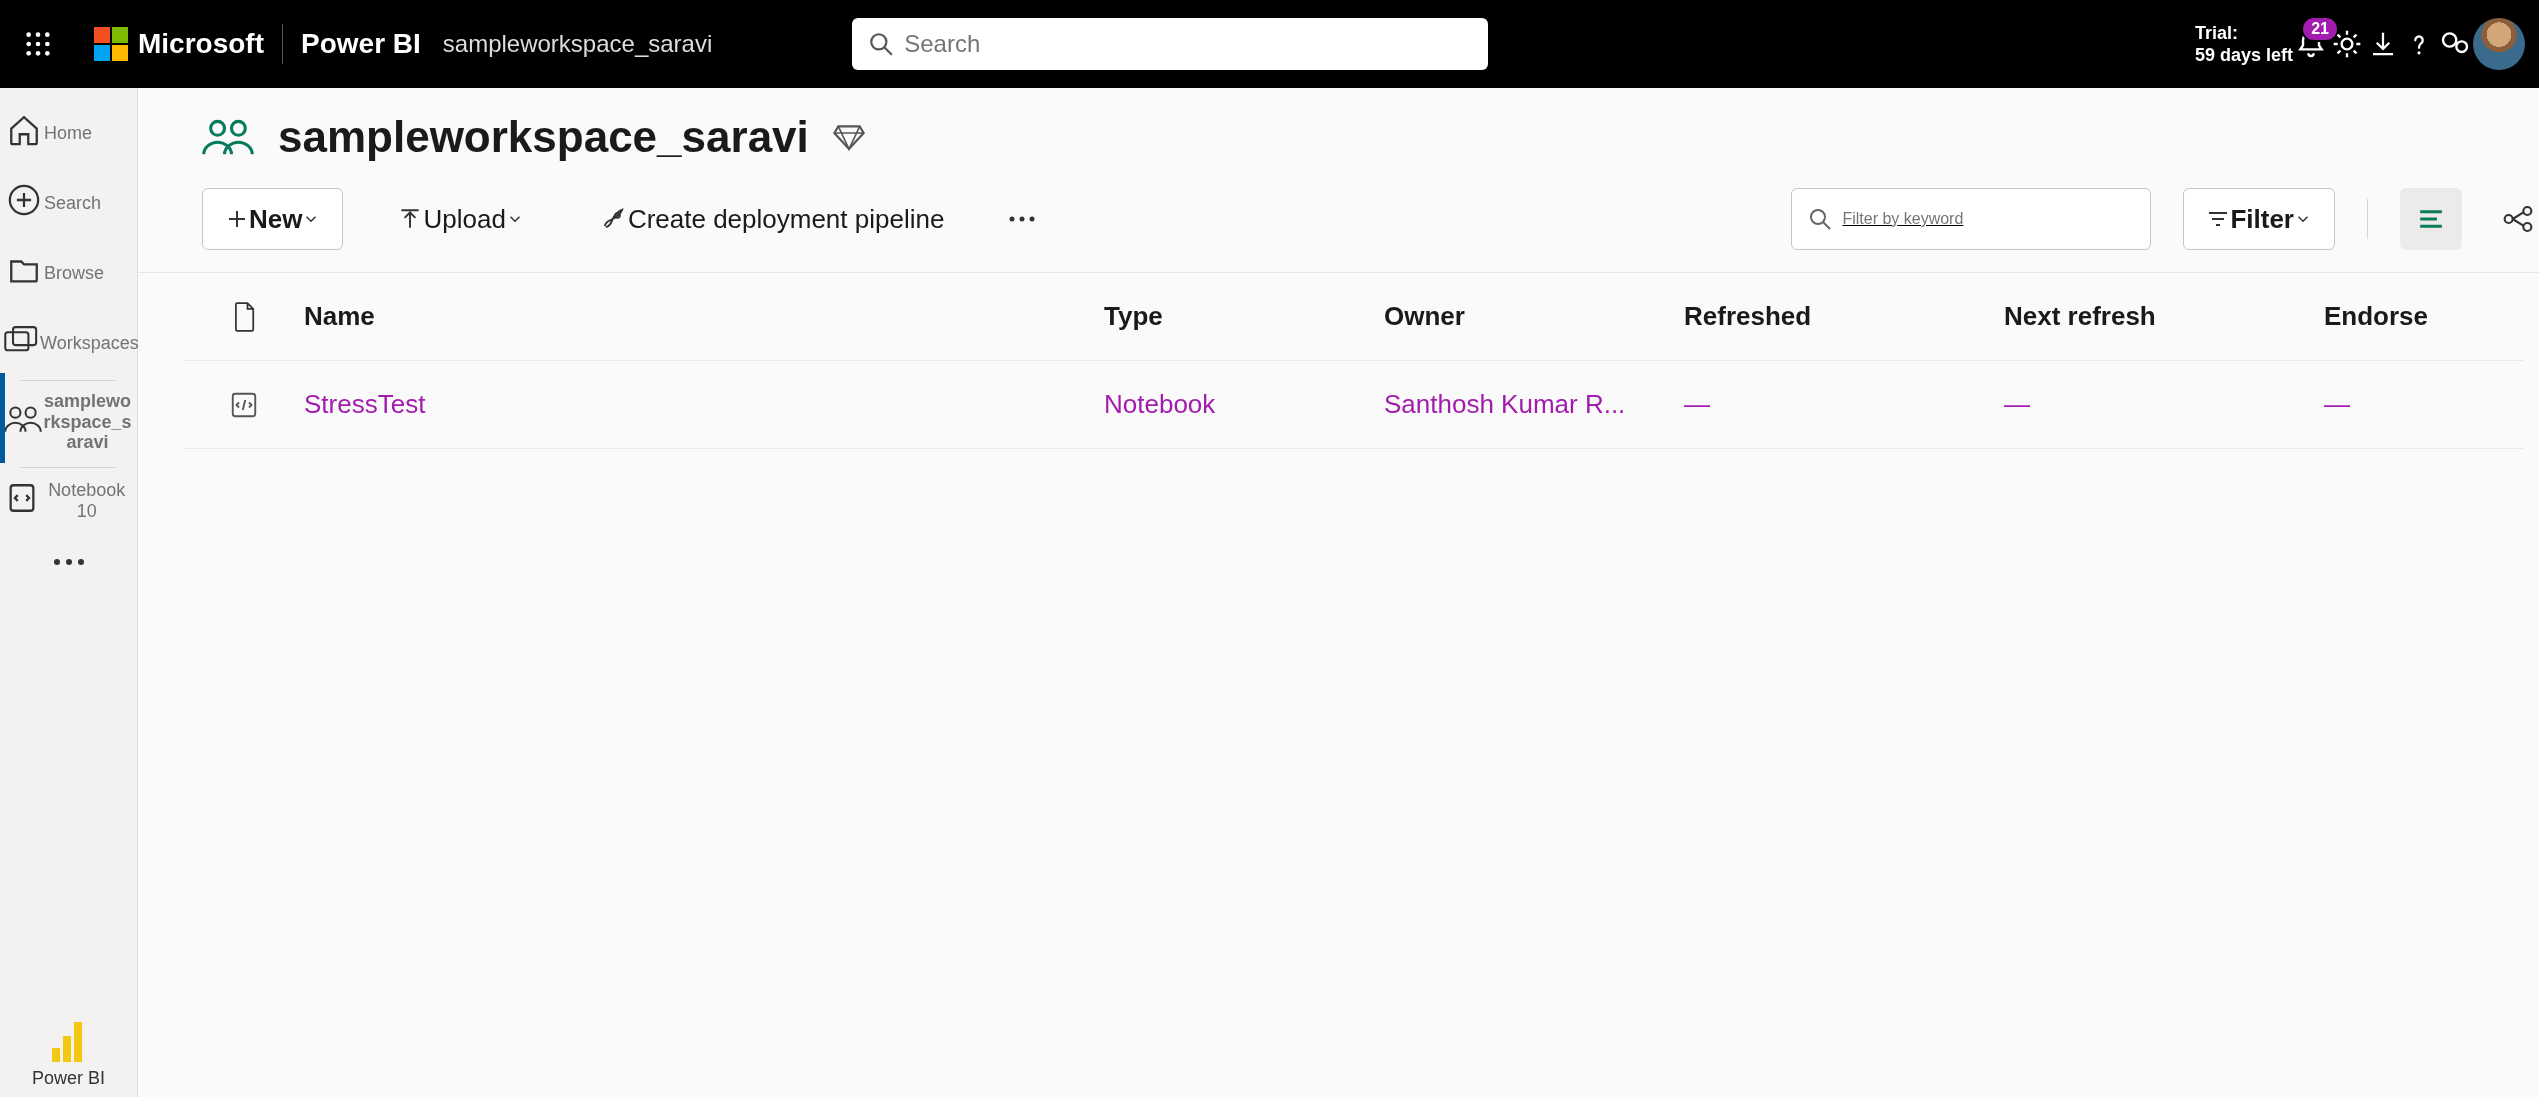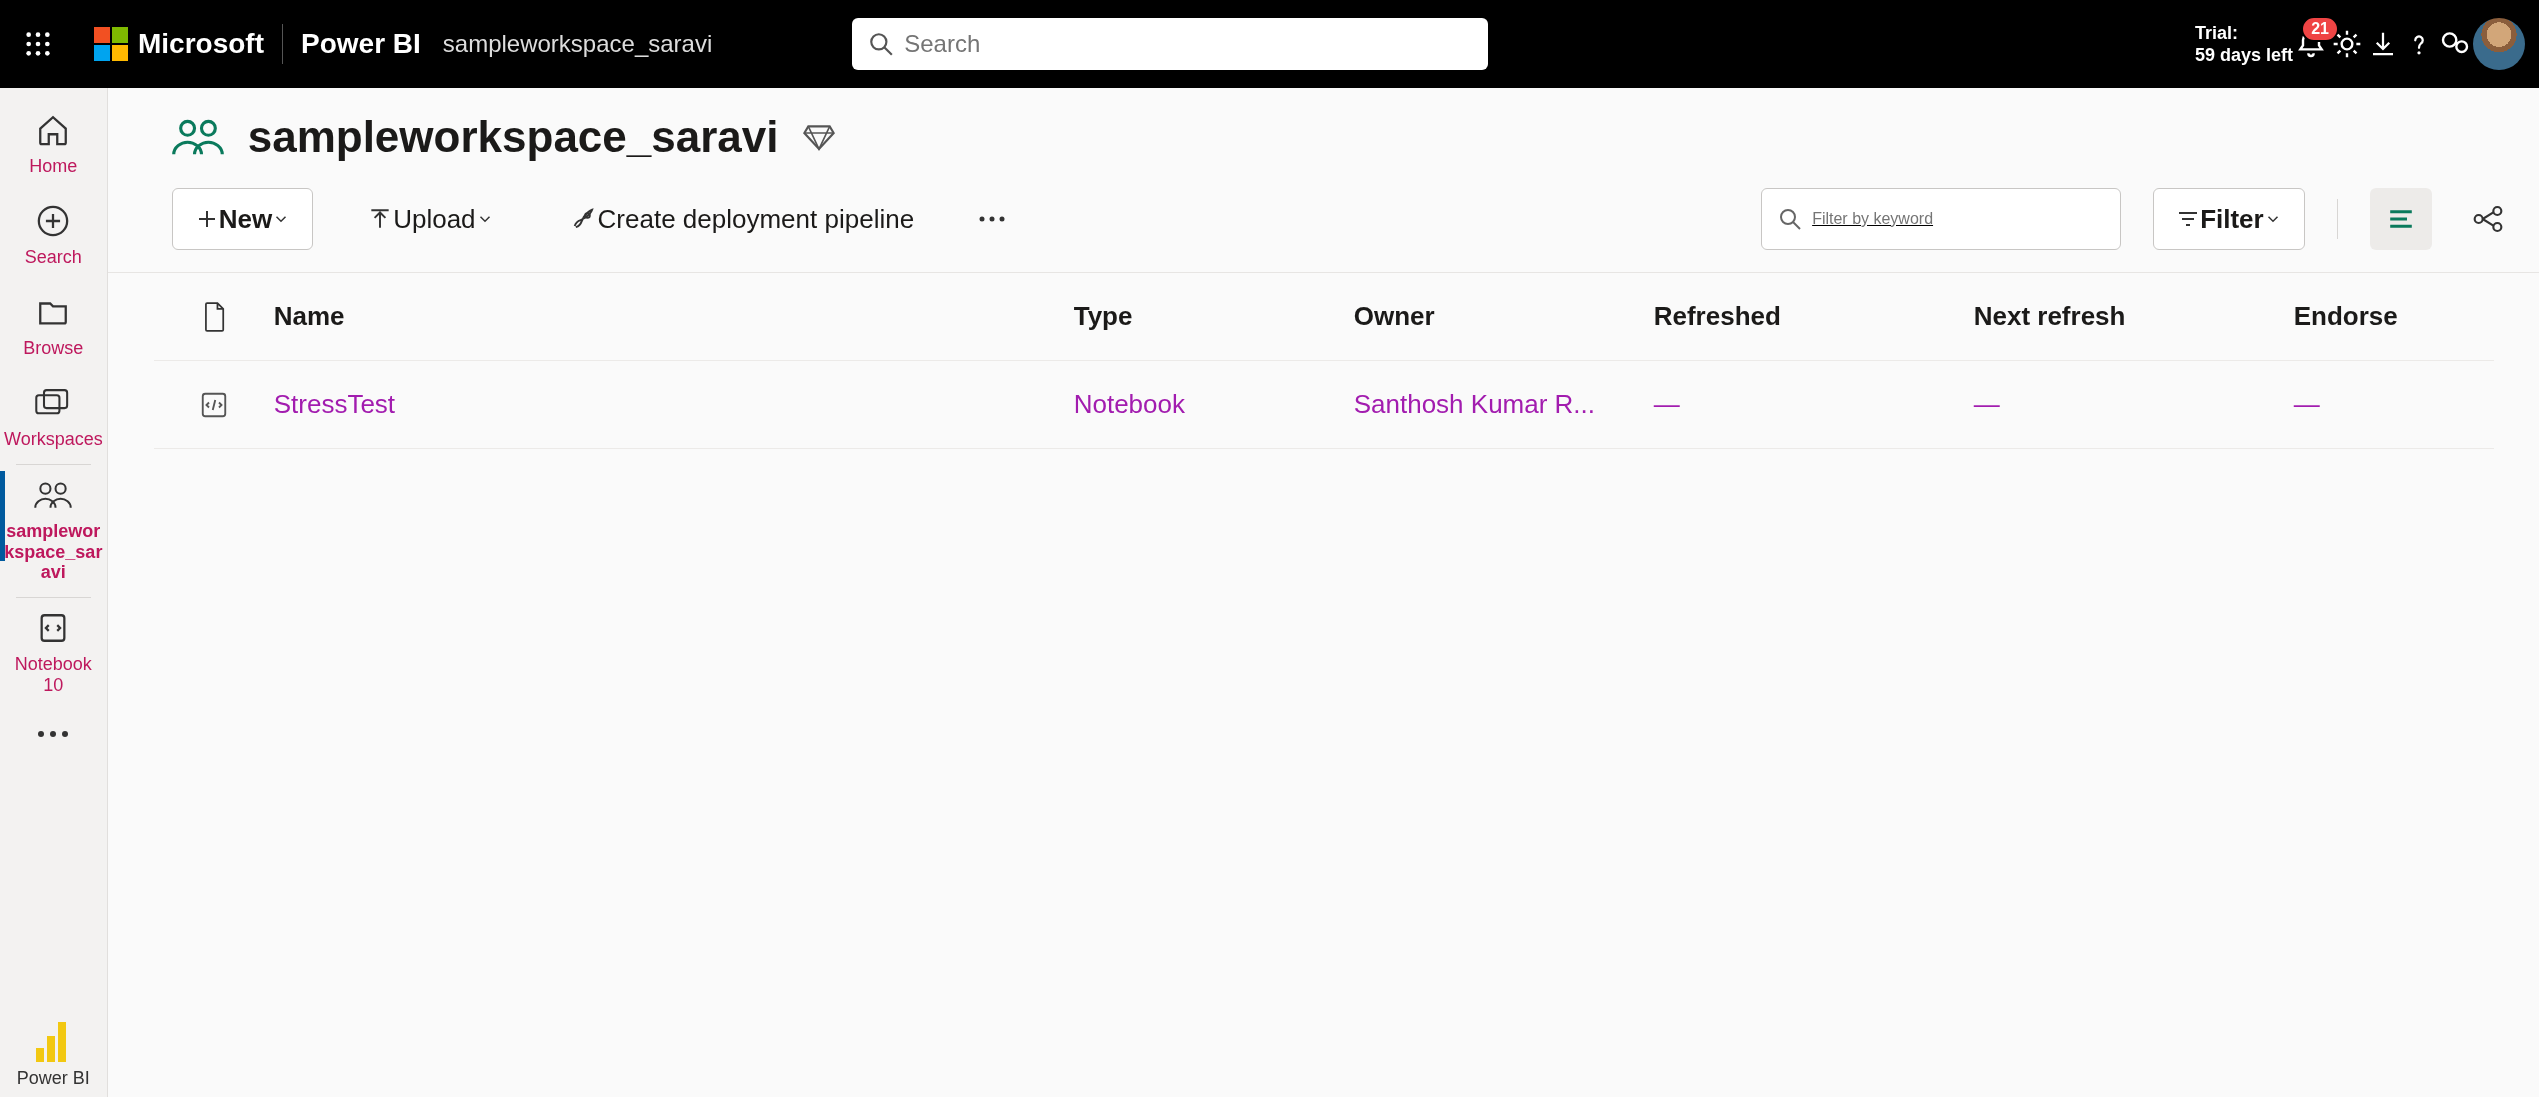--- a/index.html
+++ b/index.html
@@ -62,21 +62,21 @@
     display: flex; align-items: center; 
   }
   .trial { font-size: 18px; line-height: 1.25; font-weight:600; }
   .hicon {
     width: 36px; height: 36px;
     display:flex;align-items:center;justify-content:center;
     cursor:pointer; position:relative;
   }
   .notif-badge {
     position:absolute; top:-10px; right:-10px;
-    background:#ef4444; color:#fff;
+    background:#a21caf; color:#fff;
     border-radius:14px; padding:2px 8px;
     font-size:16px; font-weight:600;
     border:2px solid #000;
   }
   .avatar {
     width:52px;height:52px;border-radius:50%;
     background: radial-gradient(circle at 50% 32%, #d2a679 0 28%, #8b5e3c 28% 40%, #3a6b8c 40% 100%);
     cursor:pointer;
   }
 
@@ -85,22 +85,22 @@
   .rail {
     width: 138px;
     background: #f3f2f1;
     border-right:1px solid #e1dfdd;
     display:flex; flex-direction:column;
     align-items:center; padding-top:12px;
     position:relative;
   }
   .rail-item {
     width:100%; padding: 10px 4px 14px;
-    display:flex; flex-direction:column; align-items:center;
-    cursor:pointer; font-size:18px; color:#be185d;
+    display:flex; flex-direction:row; align-items:center;
+    cursor:pointer; font-size:18px; color:#737373;
     border-bottom: 0;
   }
   .rail-item .ri-icon { width:40px;height:40px;display:flex;align-items:center;justify-content:center;margin-bottom:6px;}
   .rail-item.sel {
     font-weight:700;
   }
   .rail-item.sel::before {
     content:""; position:absolute; left:0;
     width:5px; height:90px; background:#005a9e;
     transform: translateY(-4px);

